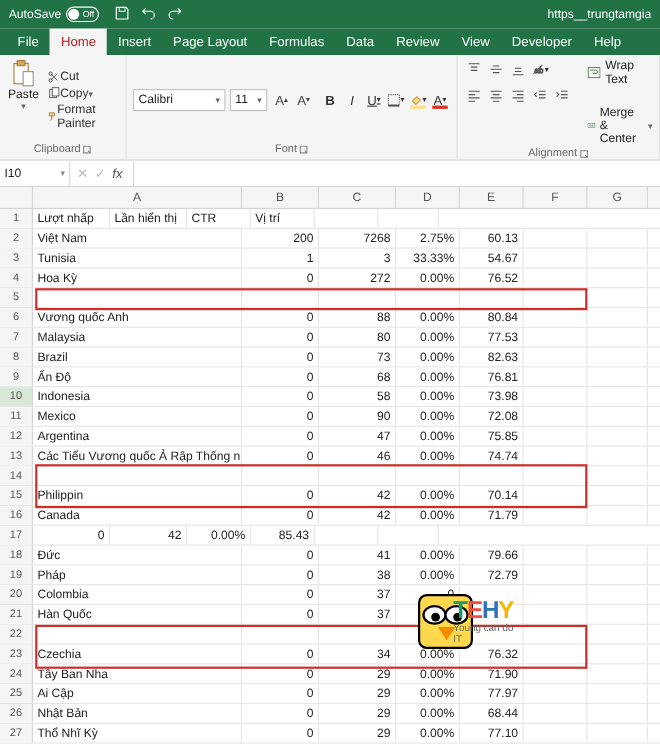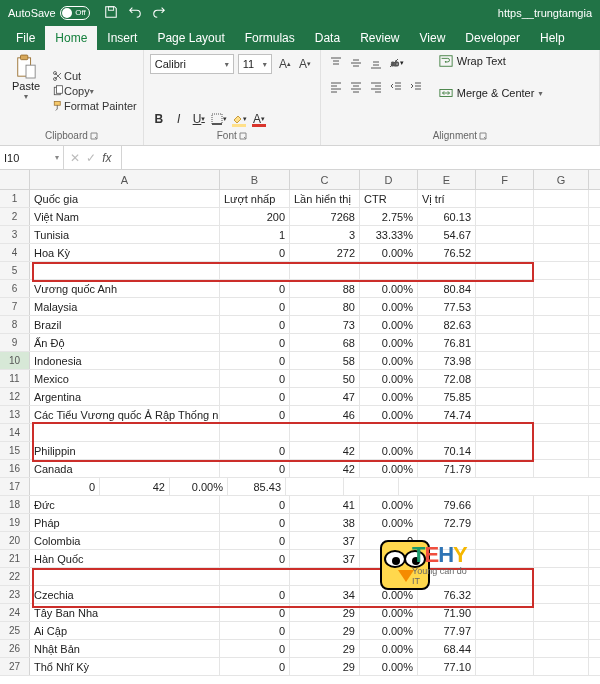--- a/index.html
+++ b/index.html
@@ -11,21 +11,21 @@
 .titlebar .toggle { width: 30px; height: 14px; border: 1px solid #fff; border-radius: 7px; position: relative; }
 .titlebar .toggle::after { content: ""; width: 10px; height: 10px; background: #fff; border-radius: 50%; position: absolute; left: 1px; top: 1px; }
 .titlebar .toggle-label { font-size: 8px; position: absolute; right: 3px; top: 1px; }
 .titlebar .qat { display: flex; gap: 10px; margin-left: 14px; }
 .titlebar .qat svg { width: 14px; height: 14px; fill: #fff; }
 .titlebar .doc { margin-left: auto; }
 
 
 .tabs { background: #217346; height: 24px; display: flex; padding-left: 6px; }
 .tabs .tab { padding: 4px 10px; color: #fff; font-size: 12px; display: flex; align-items: center; }
-.tabs .tab.active { background: #f5f5f5; color: #15803d; }
+.tabs .tab.active { background: #f5f5f5; color: #b91c1c; }
 
 
 .ribbon { background: #f5f5f5; border-bottom: 1px solid #d4d4d4; height: 96px; display: flex; }
 .group { display: flex; flex-direction: column; padding: 4px 6px; border-right: 1px solid #e1e1e1; }
 .group-body { flex: 1; display: flex; gap: 6px; }
 .group-label { font-size: 10px; color: #666; text-align: right; margin-top: 2px; display: flex; justify-content: center; gap: 2px; align-items: center; }
 .group-label svg { width: 8px; height: 8px; fill: #888; }
 .paste-big { display: flex; flex-direction: column; align-items: center; width: 40px; }
 .paste-big svg { width: 22px; height: 26px; }
 .paste-big span { font-size: 11px; }
@@ -33,21 +33,21 @@
 .clip-item { display: flex; align-items: center; gap: 0; font-size: 11px; color: #333; }
 .clip-item svg { width: 12px; height: 12px; }
 
 .font-top { display: flex; gap: 4px; align-items: center; }
 .combo { border: 1px solid #c0c0c0; background: #fff; height: 20px; display: flex; align-items: center; padding: 0 4px; font-size: 11px; }
 .combo.fontname { width: 84px; }
 .combo.fontsize { width: 34px; }
 .combo .arrow { margin-left: auto; font-size: 8px; color: #666; }
 .font-btns { display: flex; gap: 2px; align-items: center; }
 .font-btns .b { width: 18px; height: 18px; display: flex; align-items: center; justify-content: center; font-size: 12px; color: #444; }
-.font-col { display: flex; flex-direction: column; gap: 6px; justify-content: space-between; }
+.font-col { display: flex; flex-direction: row; gap: 6px; }
 .font-bottom { display: flex; gap: 2px; align-items: center; }
 .font-bottom .b { width: 18px; height: 18px; display: flex; align-items: center; justify-content: center; font-size: 12px; color: #333; position: relative; }
 .color-bar { position: absolute; bottom: 1px; left: 2px; right: 2px; height: 3px; }
 .align-col { display: flex; flex-direction: column; gap: 6px; }
 .align-row { display: flex; gap: 2px; }
 .align-row .b { width: 18px; height: 18px; display: flex; align-items: center; justify-content: center; }
 .align-row .b svg { width: 12px; height: 12px; stroke: #555; fill: none; }
 .wrap-merge { display: flex; flex-direction: column; gap: 18px; margin-left: 8px; }
 .wm-item { display: flex; gap: 4px; align-items: center; font-size: 11px; }
 .wm-item svg { width: 14px; height: 14px; }
@@ -355,21 +355,20 @@
         <div class="colh wC">C</div>
         <div class="colh wD">D</div>
         <div class="colh wE">E</div>
         <div class="colh wF">F</div>
         <div class="colh wG">G</div>
       </div>
   </div>
   <div class="grid" id="grid">
       <div class="row">
         <div class="rowh">1</div>
-        <div class="cell wA">Quốc gia</div>
         <div class="cell wB">Lượt nhấp</div>
         <div class="cell wC">Lần hiển thị</div>
         <div class="cell wD">CTR</div>
         <div class="cell wE">Vị trí</div>
         <div class="cell wF"></div>
         <div class="cell wG"></div>
       </div>
       <div class="row">
         <div class="rowh">2</div>
         <div class="cell wA">Việt Nam</div>
@@ -457,21 +456,21 @@
         <div class="cell wC r">58</div>
         <div class="cell wD r">0.00%</div>
         <div class="cell wE r">73.98</div>
         <div class="cell wF r"></div>
         <div class="cell wG r"></div>
       </div>
       <div class="row">
         <div class="rowh">11</div>
         <div class="cell wA">Mexico</div>
         <div class="cell wB r">0</div>
-        <div class="cell wC r">50</div>
+        <div class="cell wC r">90</div>
         <div class="cell wD r">0.00%</div>
         <div class="cell wE r">72.08</div>
         <div class="cell wF r"></div>
         <div class="cell wG r"></div>
       </div>
       <div class="row">
         <div class="rowh">12</div>
         <div class="cell wA">Argentina</div>
         <div class="cell wB r">0</div>
         <div class="cell wC r">47</div>

